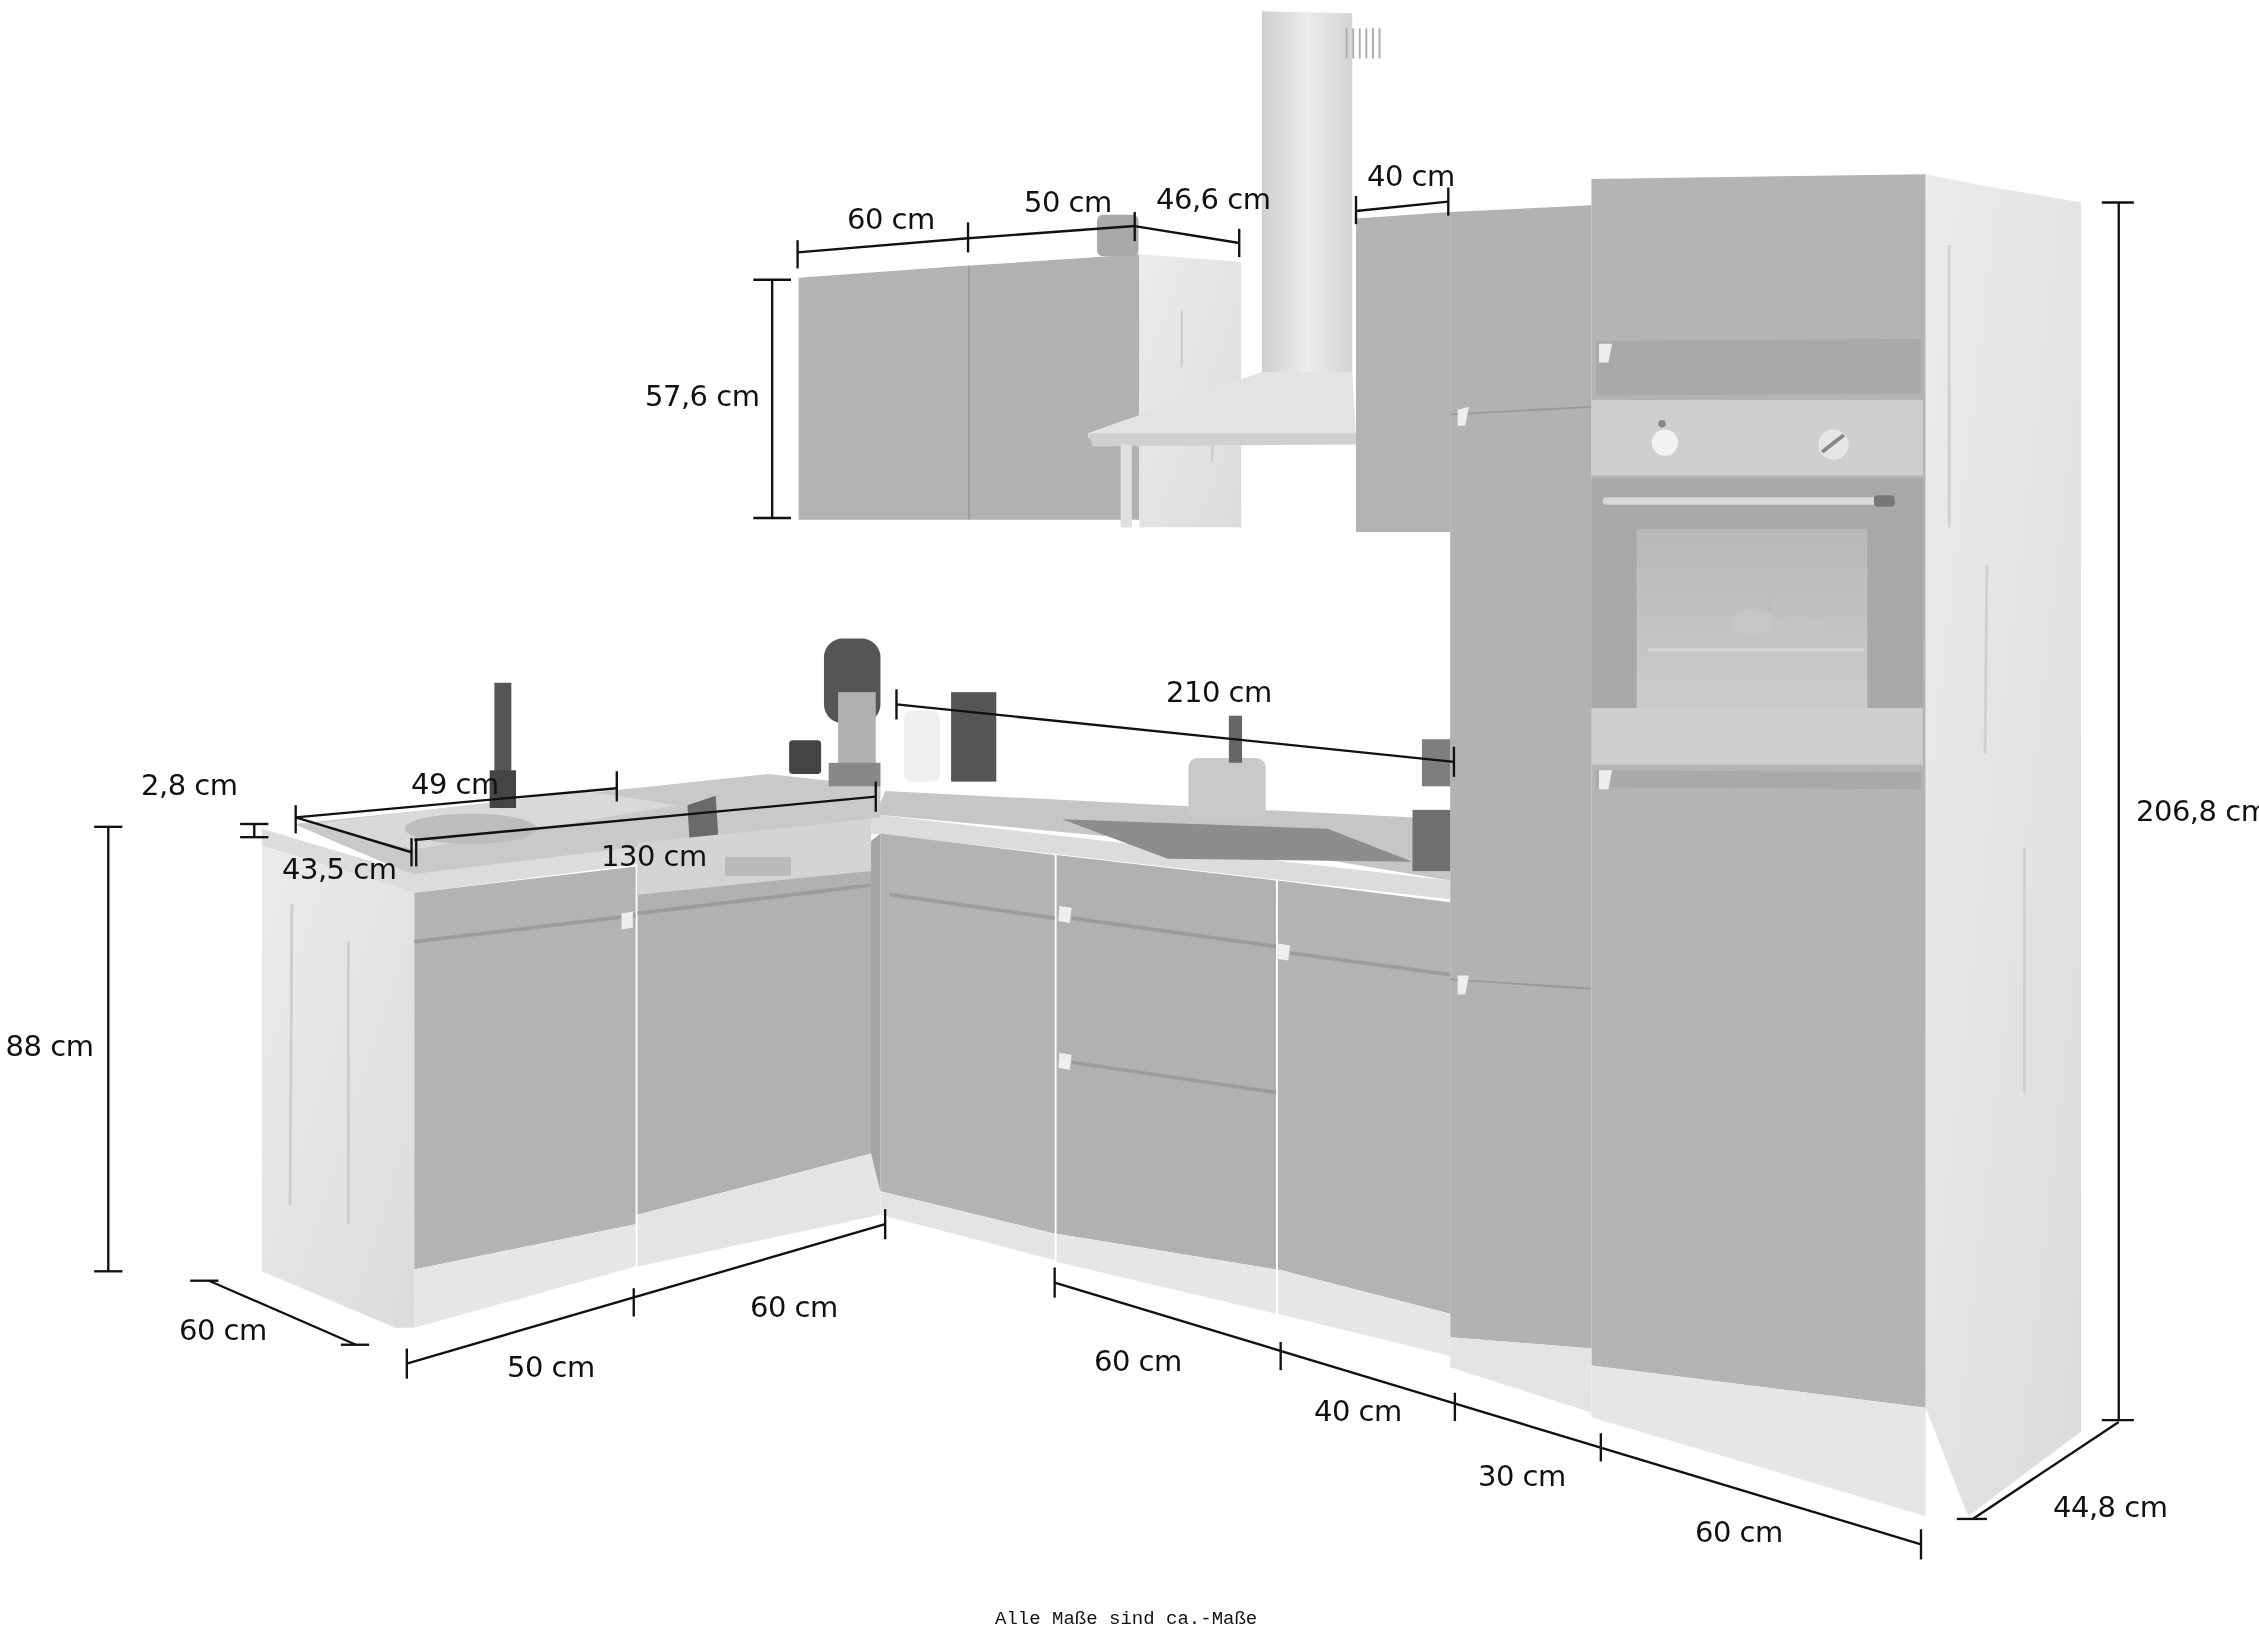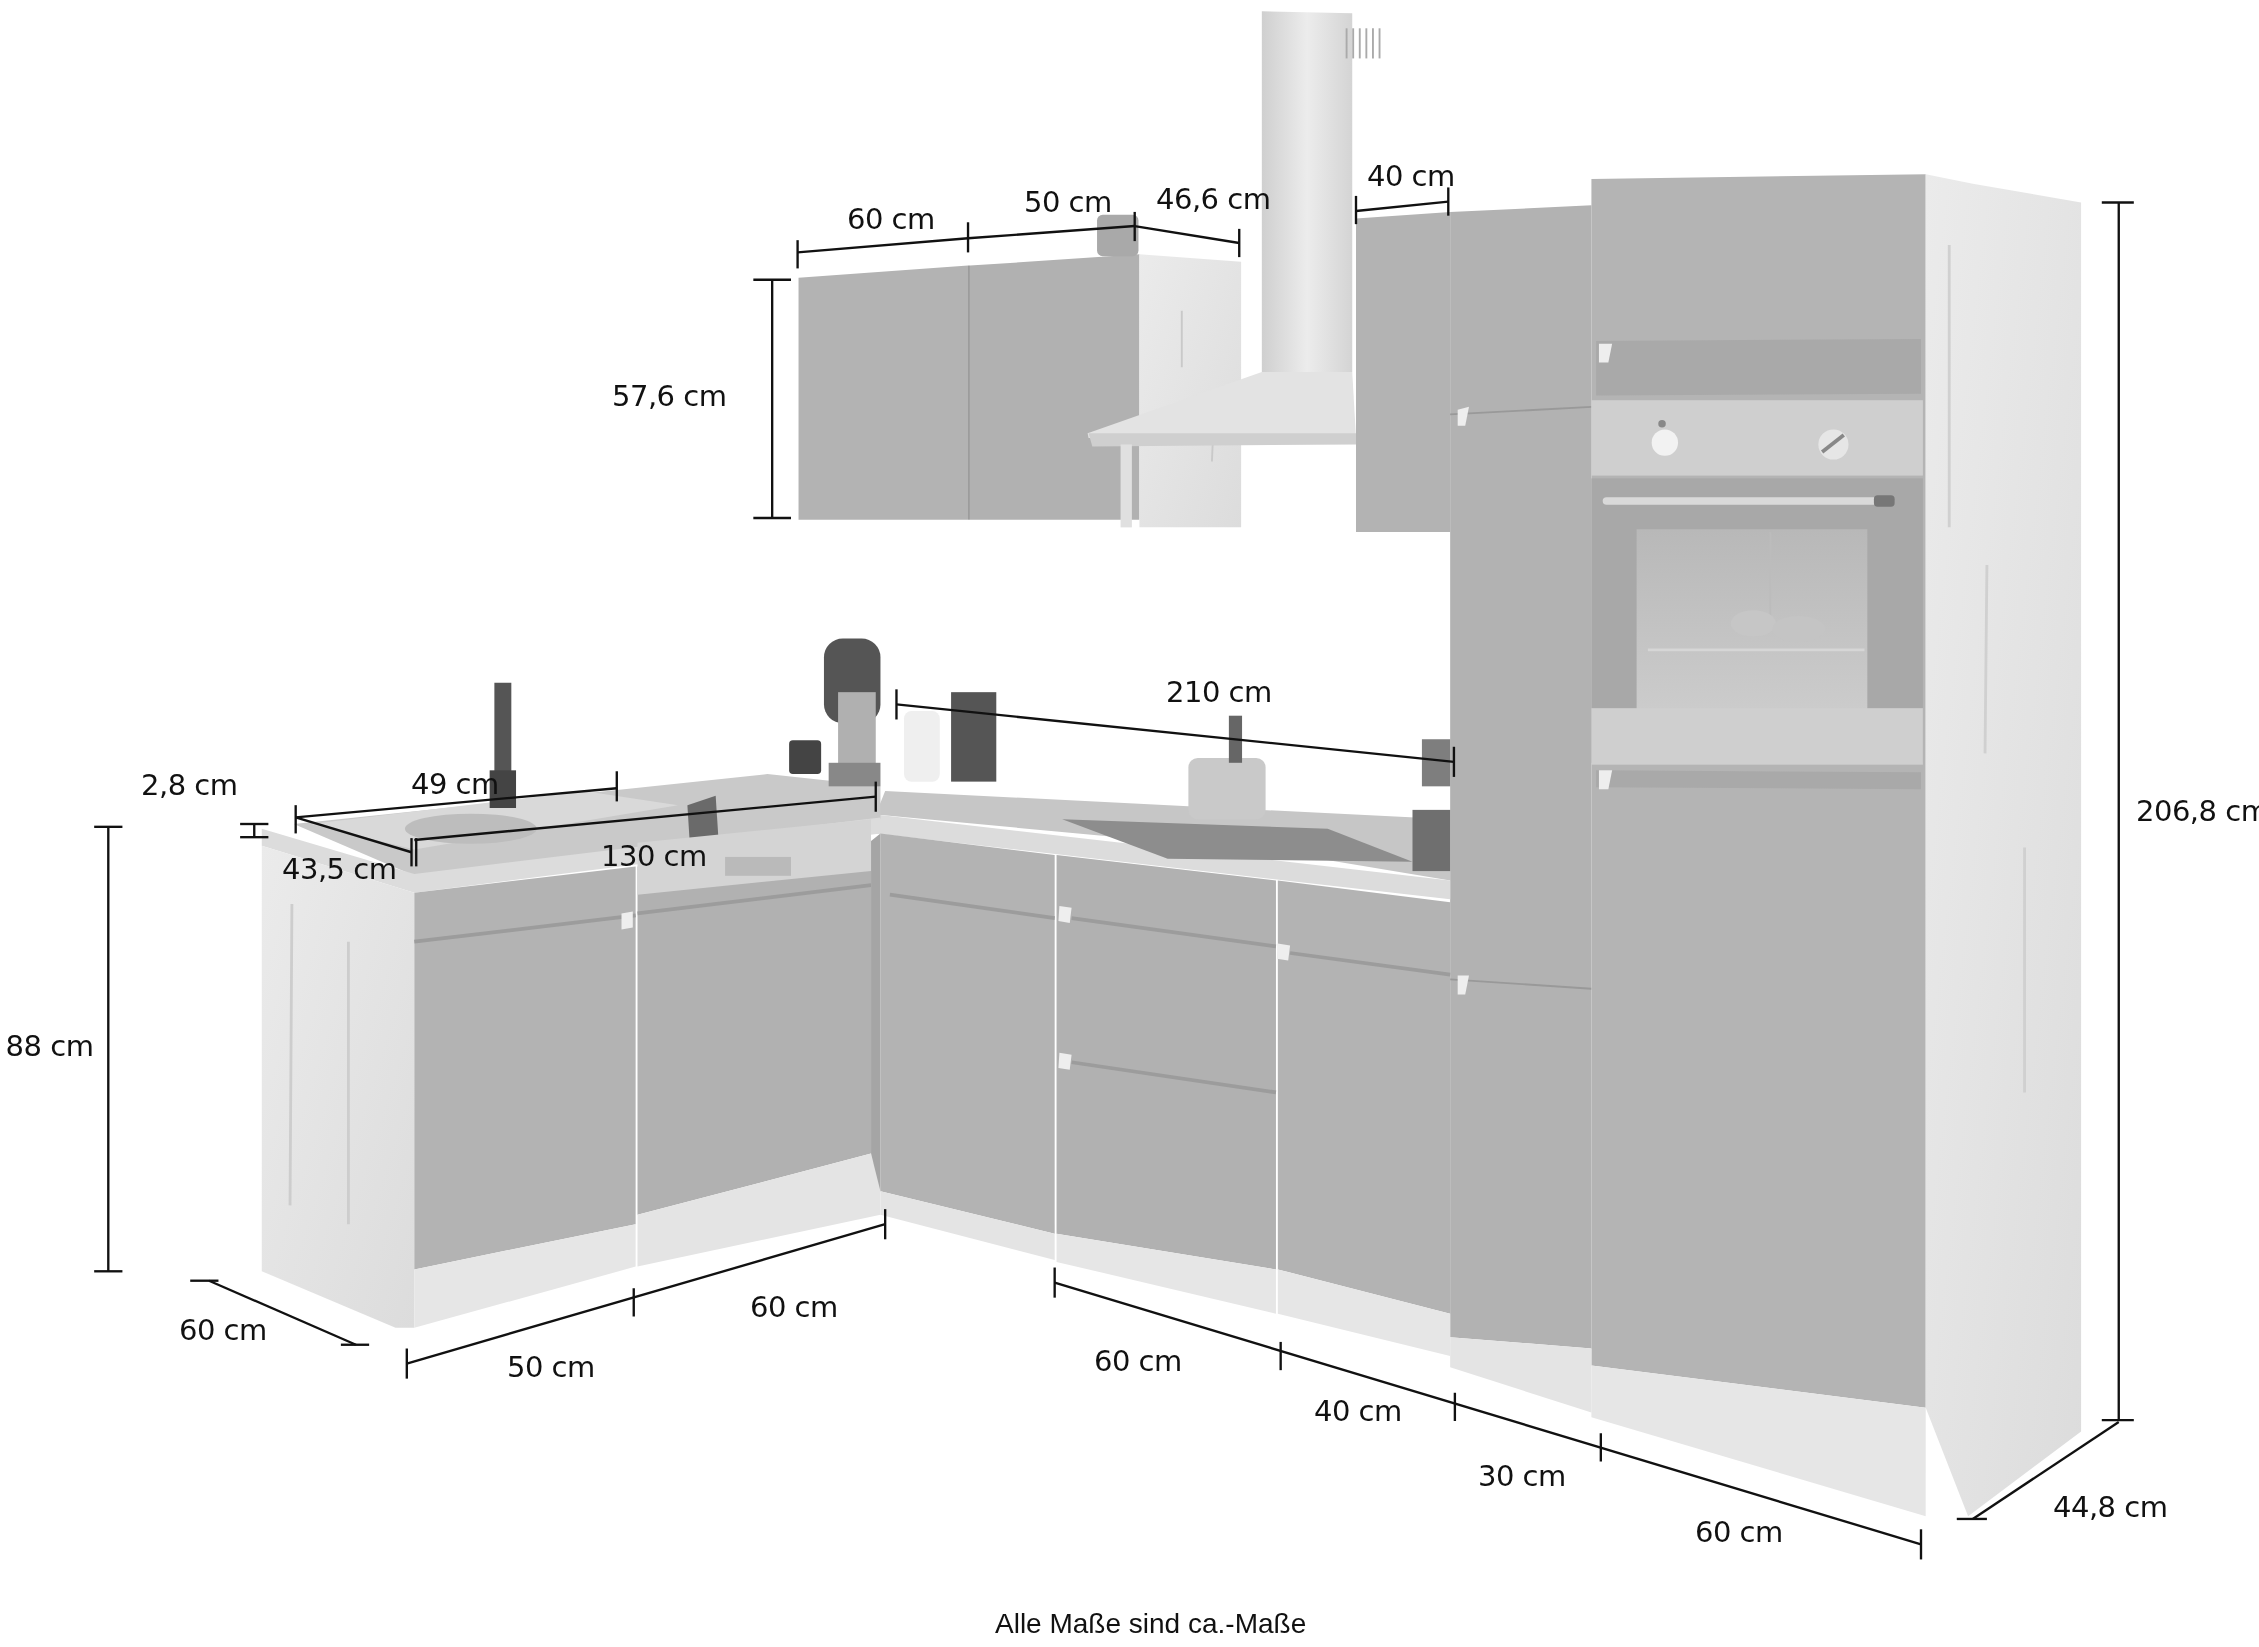--- a/index.html
+++ b/index.html
@@ -1,20 +1,20 @@
 <!DOCTYPE html>
 <html style="font-size:15px"><head>
 <meta charset="utf-8">
 <style>
   html,body{margin:0;padding:0;background:#ffffff;}
   body{width:2260px;height:1648px;position:relative;overflow:hidden;font-family:"Liberation Sans","DejaVu Sans",sans-serif;}
   #stage{position:absolute;left:0;top:0;width:2260px;height:1648px;}
   svg#drawing{position:absolute;left:0;top:0;}
   .lbl{position:absolute;font-family:"DejaVu Sans","Liberation Sans",sans-serif;font-size:29px;color:#111;white-space:nowrap;letter-spacing:-0.5px;line-height:1;}
-  .caption{position:absolute;font-family:Liberation Sans, sans-serif;font-size:28px;color:#111;white-space:nowrap;}
+  .caption{position:absolute;font-family:Liberation Mono, monospace;font-size:19px;color:#111;white-space:nowrap;}
 </style>
 </head>
 <body>
 
 <div id="stage">
 
 <svg id="drawing" width="2260" height="1648" viewBox="0 0 2400 1750">
   <defs>
     <linearGradient id="steelG" x1="0" x2="1" y1="0" y2="0">
       <stop offset="0" stop-color="#cfcfcf"></stop>
@@ -232,21 +232,21 @@
 
     <line x1="2250" y1="1510" x2="2095" y2="1613"></line>
         <line x1="2078" y1="1613" x2="2110" y2="1613"></line>
   </g>
 </svg>
 
 <span class="lbl" style="left:847px;top:205px">60 cm</span>
 <span class="lbl" style="left:1024px;top:188px">50 cm</span>
 <span class="lbl" style="left:1156px;top:185px">46,6 cm</span>
 <span class="lbl" style="left:1367px;top:162px">40 cm</span>
-<span class="lbl" style="left:612px;top:382px">57,6 cm</span>
+<span class="lbl" style="left:645px;top:382px">57,6 cm</span>
 <span class="lbl" style="left:1166px;top:678px">210 cm</span>
 <span class="lbl" style="left:411px;top:770px">49 cm</span>
 <span class="lbl" style="left:141px;top:771px">2,8 cm</span>
 <span class="lbl" style="left:282px;top:855px">43,5 cm</span>
 <span class="lbl" style="left:601px;top:842px">130 cm</span>
 <span class="lbl" style="left:5.6px;top:1032px">88 cm</span>
 <span class="lbl" style="left:179px;top:1316px">60 cm</span>
 <span class="lbl" style="left:507px;top:1353px">50 cm</span>
 <span class="lbl" style="left:750px;top:1293px">60 cm</span>
 <span class="lbl" style="left:1094px;top:1347px">60 cm</span>

